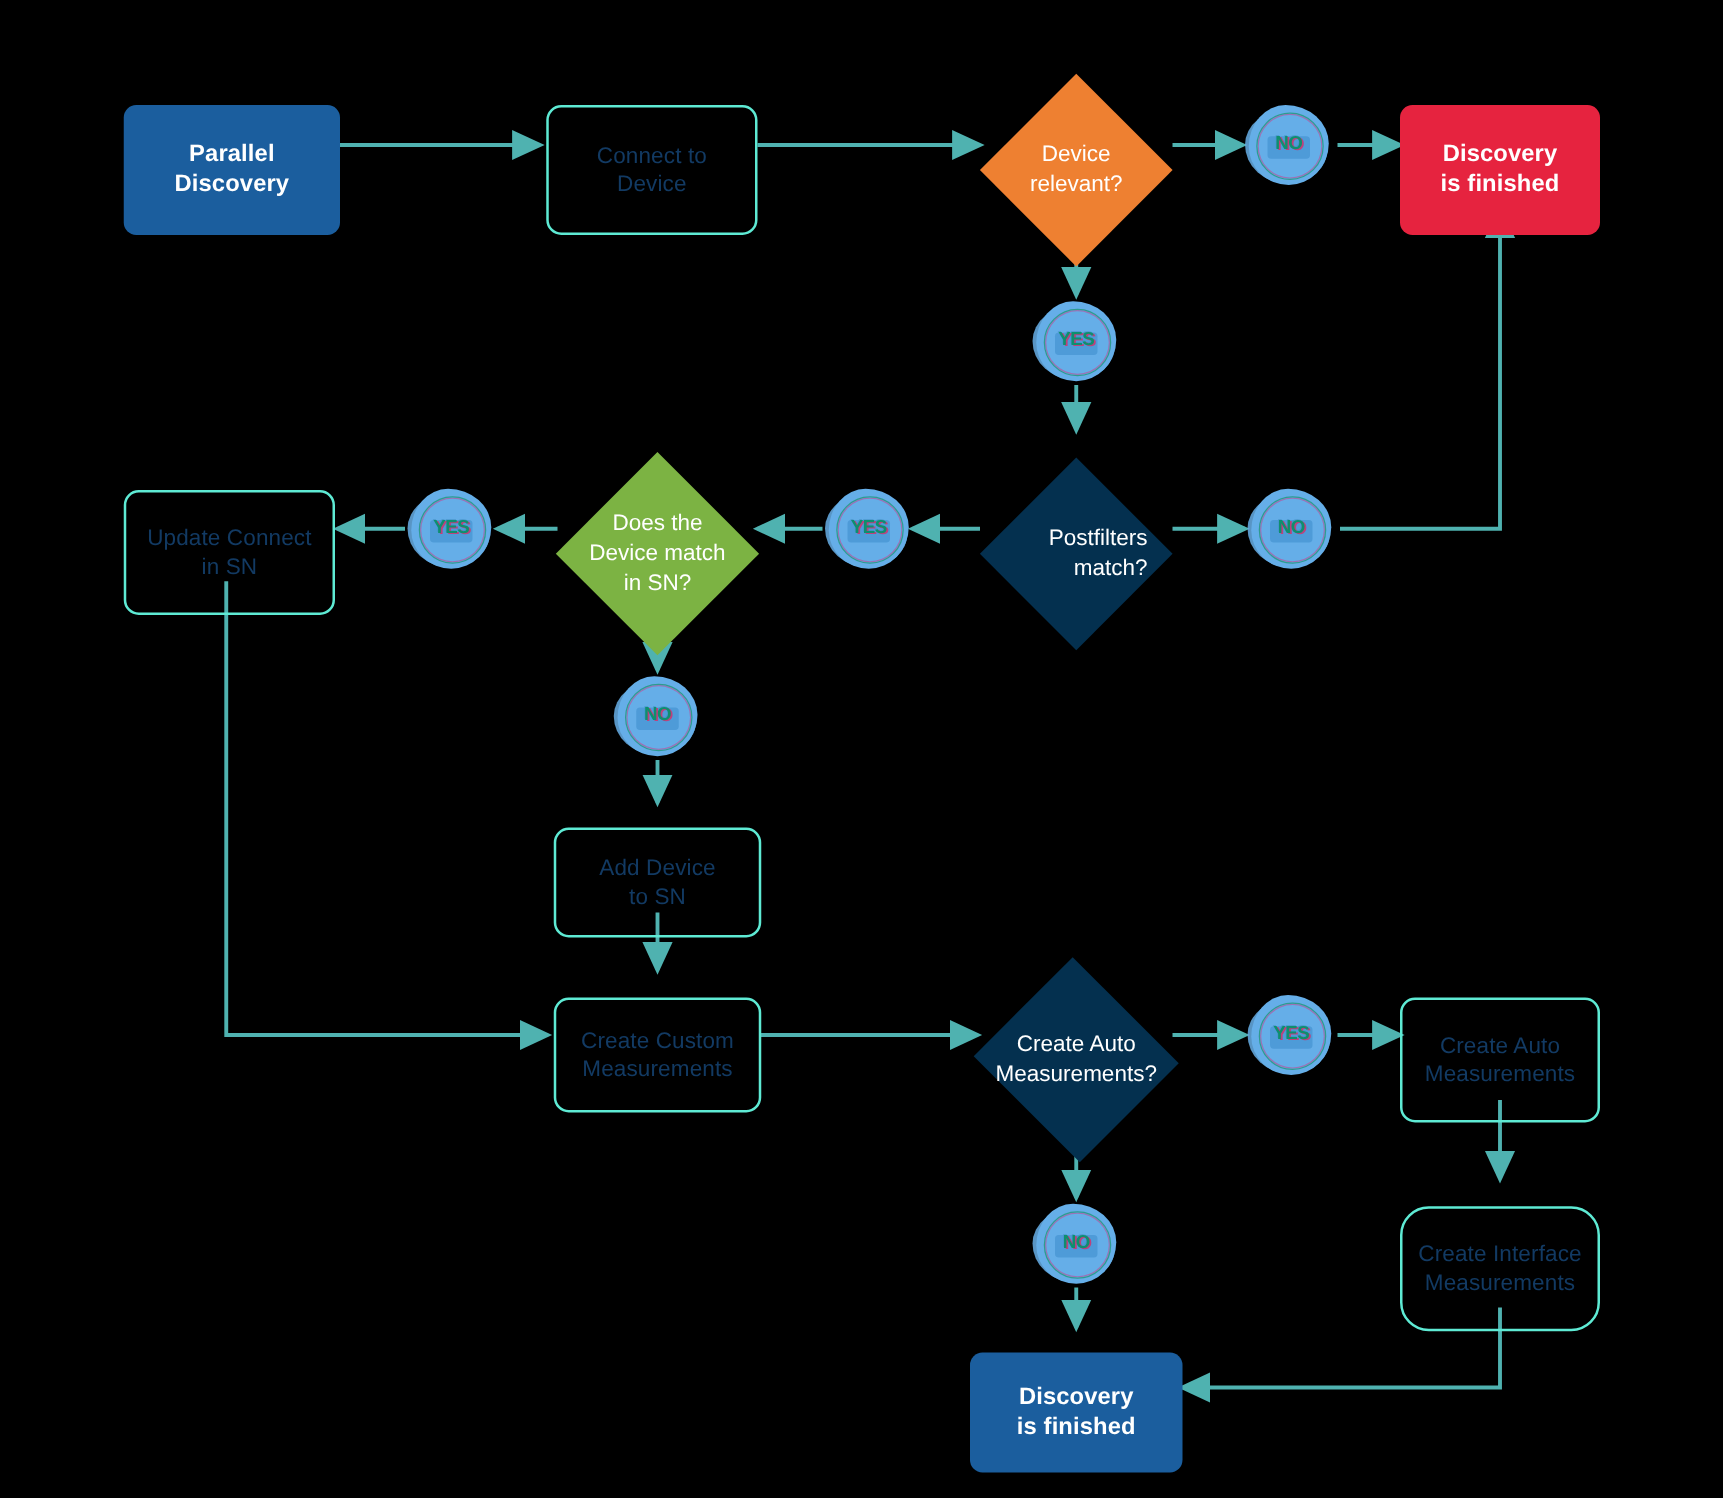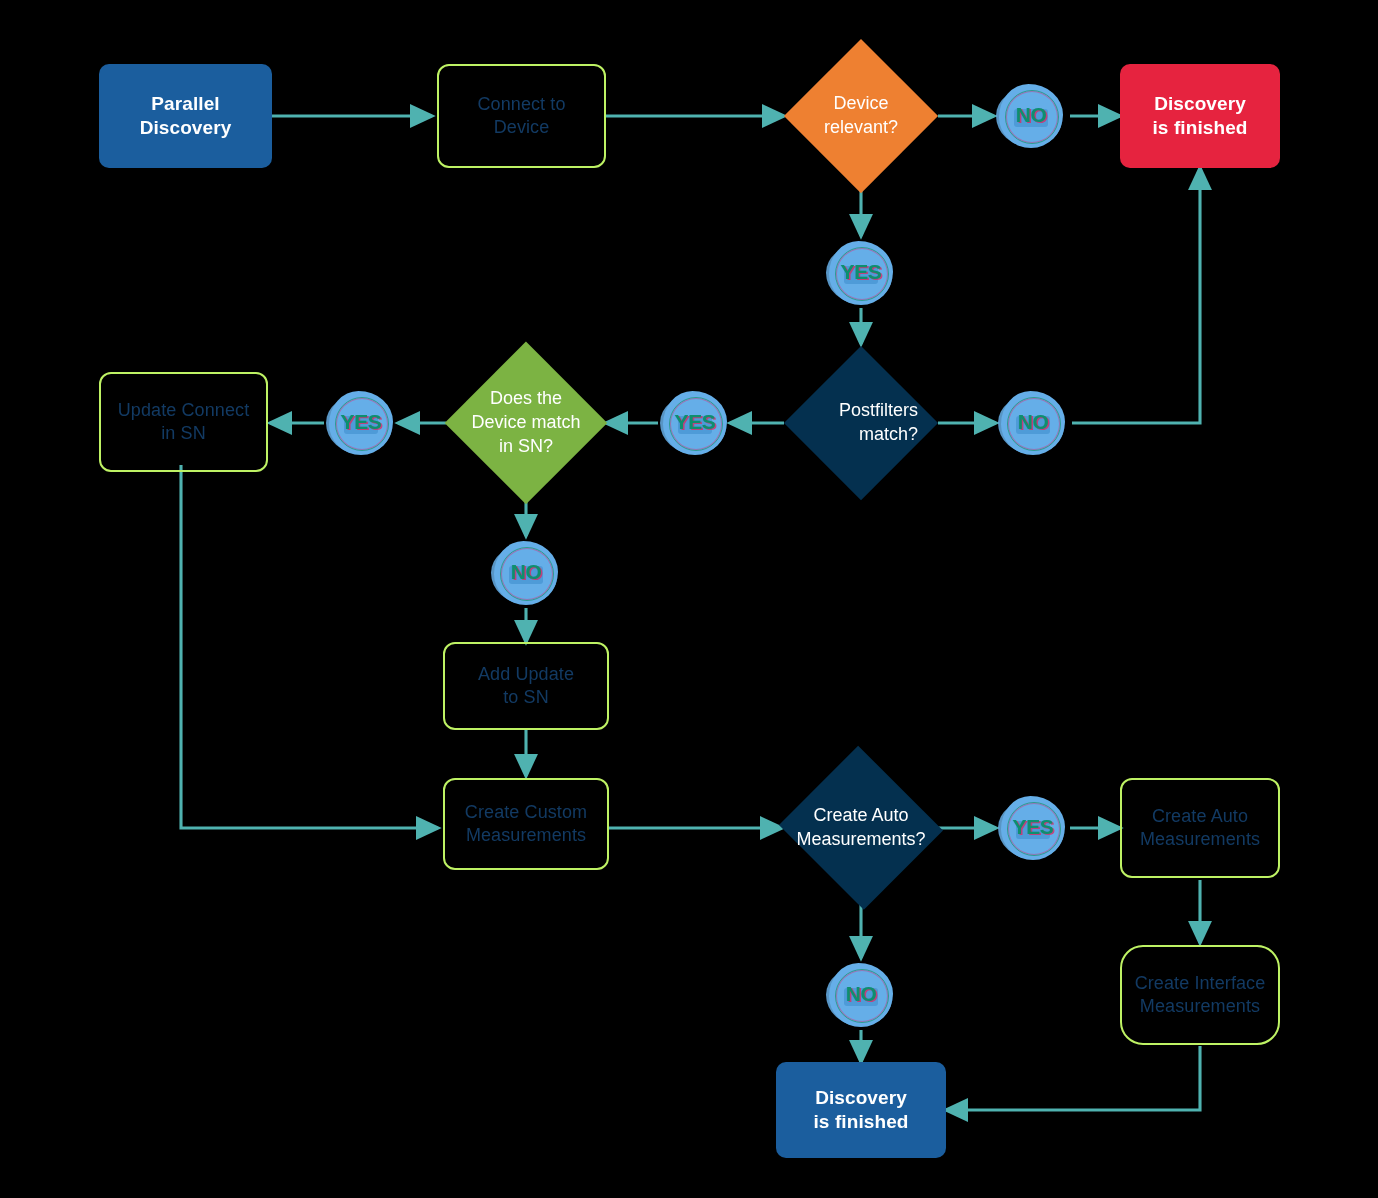--- a/index.html
+++ b/index.html
@@ -27,35 +27,36 @@
     pointer-events: none;
   }
   .node {
     position: absolute;
     box-sizing: border-box;
     display: flex;
     align-items: center;
     justify-content: center;
     text-align: center;
     line-height: 1.28;
+    margin-top: 20px;
   }
 
   
   .term {
     border-radius: 10px;
     font-weight: bold;
     font-size: 19px;
     letter-spacing: .1px;
     color: #ffffff;
   }
 
   
   .proc {
     border-radius: 12px;
-    border: 2px solid #bef264;
+    border: 2px solid #5eead4;
     background: transparent;
     color: #123A63;
     font-size: 18px;
     letter-spacing: .1px;
   }
 
   
   .dia {
     background: transparent;
   }
@@ -112,21 +113,21 @@
     position: absolute;
     left: 20px; top: 30px;
     width: 34px; height: 18px;
     border-radius: 3px;
     background: #4E9BD8;
   }
   .badge .btxt {
     position: relative;
     z-index: 4;
     font-weight: bold;
-    font-size: 21px;
+    font-size: 15px;
     letter-spacing: -.4px;
     color: #0E8F6E;
     text-shadow: 1.5px 1px 0 rgba(227,36,95,.75), -.5px -.5px 0 rgba(60,140,190,.5);
     margin-top: -3px;
   }
 </style>
 </head>
 <body>
 
 <div id="stage">
@@ -259,21 +260,21 @@
 in SN</div>
 
   <div class="badge" style="left:489px; top:536px;">
     <div class="blob2"></div>
     <div class="blob"></div>
     <div class="inner-box"></div>
     <div class="ring"></div>
     <span class="btxt">NO</span>
   </div>
 
-  <div class="node proc" style="left:443px; top:642px; width:166px; height:88px; white-space:pre-line;">Add Update
+  <div class="node proc" style="left:443px; top:642px; width:166px; height:88px; white-space:pre-line;">Add Device
 to SN</div>
 
   <div class="node proc" style="left:443px; top:778px; width:166px; height:92px; white-space:pre-line;">Create Custom
 Measurements</div>
 
   <div class="node dia" style="left:775px; top:750px; width:172px; height:156px;">
     <div class="dia-shape" style="background:#04304F; width:70%; height:72%;"></div>
     <div class="dia-label" style="white-space:pre-line; width:84%;">Create Auto
 Measurements?</div>
   </div>

